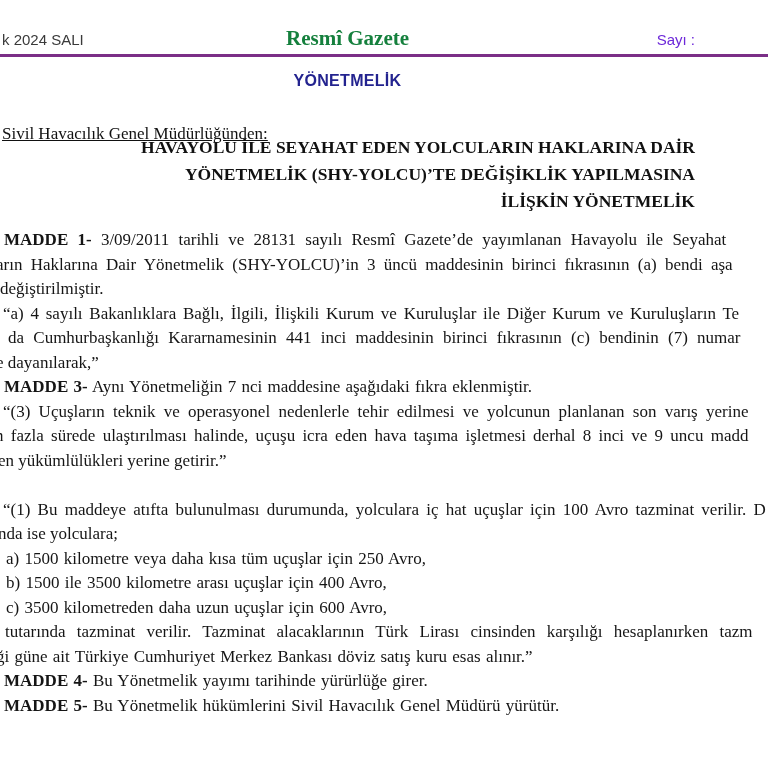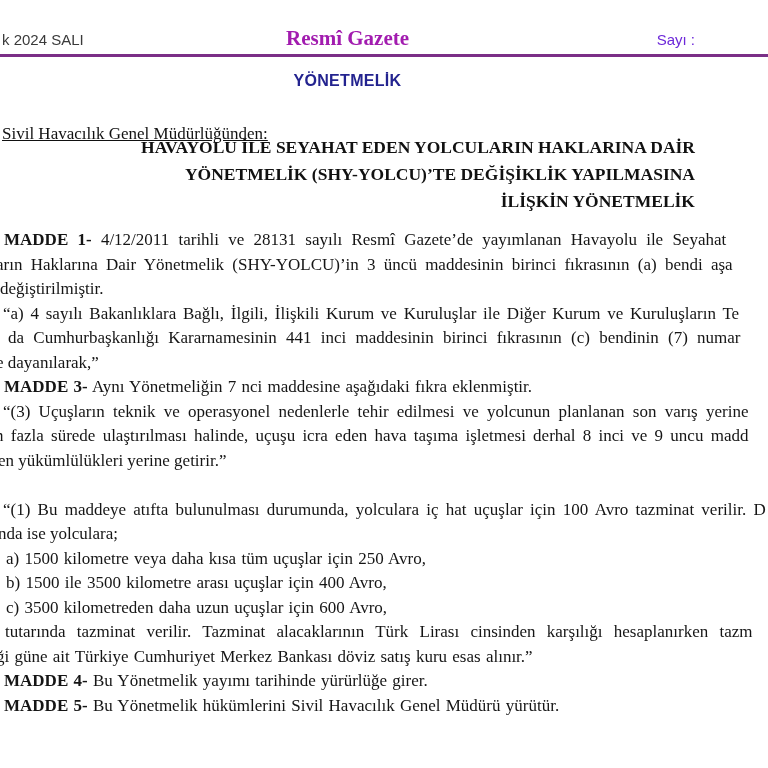--- a/index.html
+++ b/index.html
@@ -20,21 +20,21 @@
     position: absolute; top: 31px; left: 2px;
     font-family: "Liberation Sans", sans-serif;
     font-size: 15px; color: #3a3a3a;
     white-space: nowrap;
   }
   .mast-title {
     position: absolute; top: 26px; left: 0; right: 0;
     text-align: center;
     font-family: "Liberation Serif", serif;
     font-weight: bold; font-size: 21px;
-    color: #a21caf;
+    color: #15803d;
   }
   .mast-issue {
     position: absolute; top: 31px; right: 0px;
     font-family: "Liberation Sans", sans-serif;
     font-size: 15px; color: #6d28d9;
     white-space: nowrap;
   }
   .mast-rule {
     position: absolute; top: 54px; left: 0;
     width: 768px; height: 2.5px;
@@ -85,21 +85,21 @@
   <div class="mast-issue">Sayı :</div>
   <div class="mast-rule"></div>
   <div class="section-heading">YÖNETMELİK</div>
 
   <div class="from-line">Sivil Havacılık Genel Müdürlüğünden:</div>
 
   <div class="titleline" id="title1">HAVAYOLU İLE SEYAHAT EDEN YOLCULARIN HAKLARINA DAİR</div>
   <div class="titleline" id="title2">YÖNETMELİK (SHY-YOLCU)’TE DEĞİŞİKLİK YAPILMASINA</div>
   <div class="titleline" id="title3">İLİŞKİN YÖNETMELİK</div>
 
-  <div class="bodyline" style="left: 4px; word-spacing: 5px; top: 228px;"><span class="b">MADDE 1-</span><span> 4/12/2011 tarihli ve 28131 sayılı Resmî Gazete’de yayımlanan Havayolu ile Seyahat</span></div>
+  <div class="bodyline" style="left: 4px; word-spacing: 5px; top: 228px;"><span class="b">MADDE 1-</span><span> 3/09/2011 tarihli ve 28131 sayılı Resmî Gazete’de yayımlanan Havayolu ile Seyahat</span></div>
   <div class="bodyline" style="left: -4px; word-spacing: 4px; top: 252.5px;"><span>arın Haklarına Dair Yönetmelik (SHY-YOLCU)’in 3 üncü maddesinin birinci fıkrasının (a) bendi aşa</span></div>
   <div class="bodyline" style="left: 0px; top: 277px;"><span>değiştirilmiştir.</span></div>
   <div class="bodyline" style="left: 3px; word-spacing: 2.5px; top: 301.5px;"><span>“a) 4 sayılı Bakanlıklara Bağlı, İlgili, İlişkili Kurum ve Kuruluşlar ile Diğer Kurum ve Kuruluşların Te</span></div>
   <div class="bodyline" style="left: -1px; word-spacing: 5px; top: 326px; padding-left: 9px;"><span>da Cumhurbaşkanlığı Kararnamesinin 441 inci maddesinin birinci fıkrasının (c) bendinin (7) numar</span></div>
   <div class="bodyline" style="left: -4px; top: 350.5px;"><span>e dayanılarak,”</span></div>
   <div class="bodyline" style="left: 4px; word-spacing: 1px; top: 375px;"><span class="b">MADDE 3-</span><span> Aynı Yönetmeliğin 7 nci maddesine aşağıdaki fıkra eklenmiştir.</span></div>
   <div class="bodyline" style="left: 3px; word-spacing: 4px; top: 399.5px;"><span>“(3) Uçuşların teknik ve operasyonel nedenlerle tehir edilmesi ve yolcunun planlanan son varış yerine</span></div>
   <div class="bodyline" style="left: -5px; word-spacing: 3px; top: 424px;"><span>n fazla sürede ulaştırılması halinde, uçuşu icra eden hava taşıma işletmesi derhal 8 inci ve 9 uncu madd</span></div>
   <div class="bodyline" style="left: -2px; top: 448.5px;"><span>en yükümlülükleri yerine getirir.”</span></div>
   <div class="bodyline" style="left: 3px; word-spacing: 3px; top: 497.5px;"><span>“(1) Bu maddeye atıfta bulunulması durumunda, yolculara iç hat uçuşlar için 100 Avro tazminat verilir. D</span></div>

